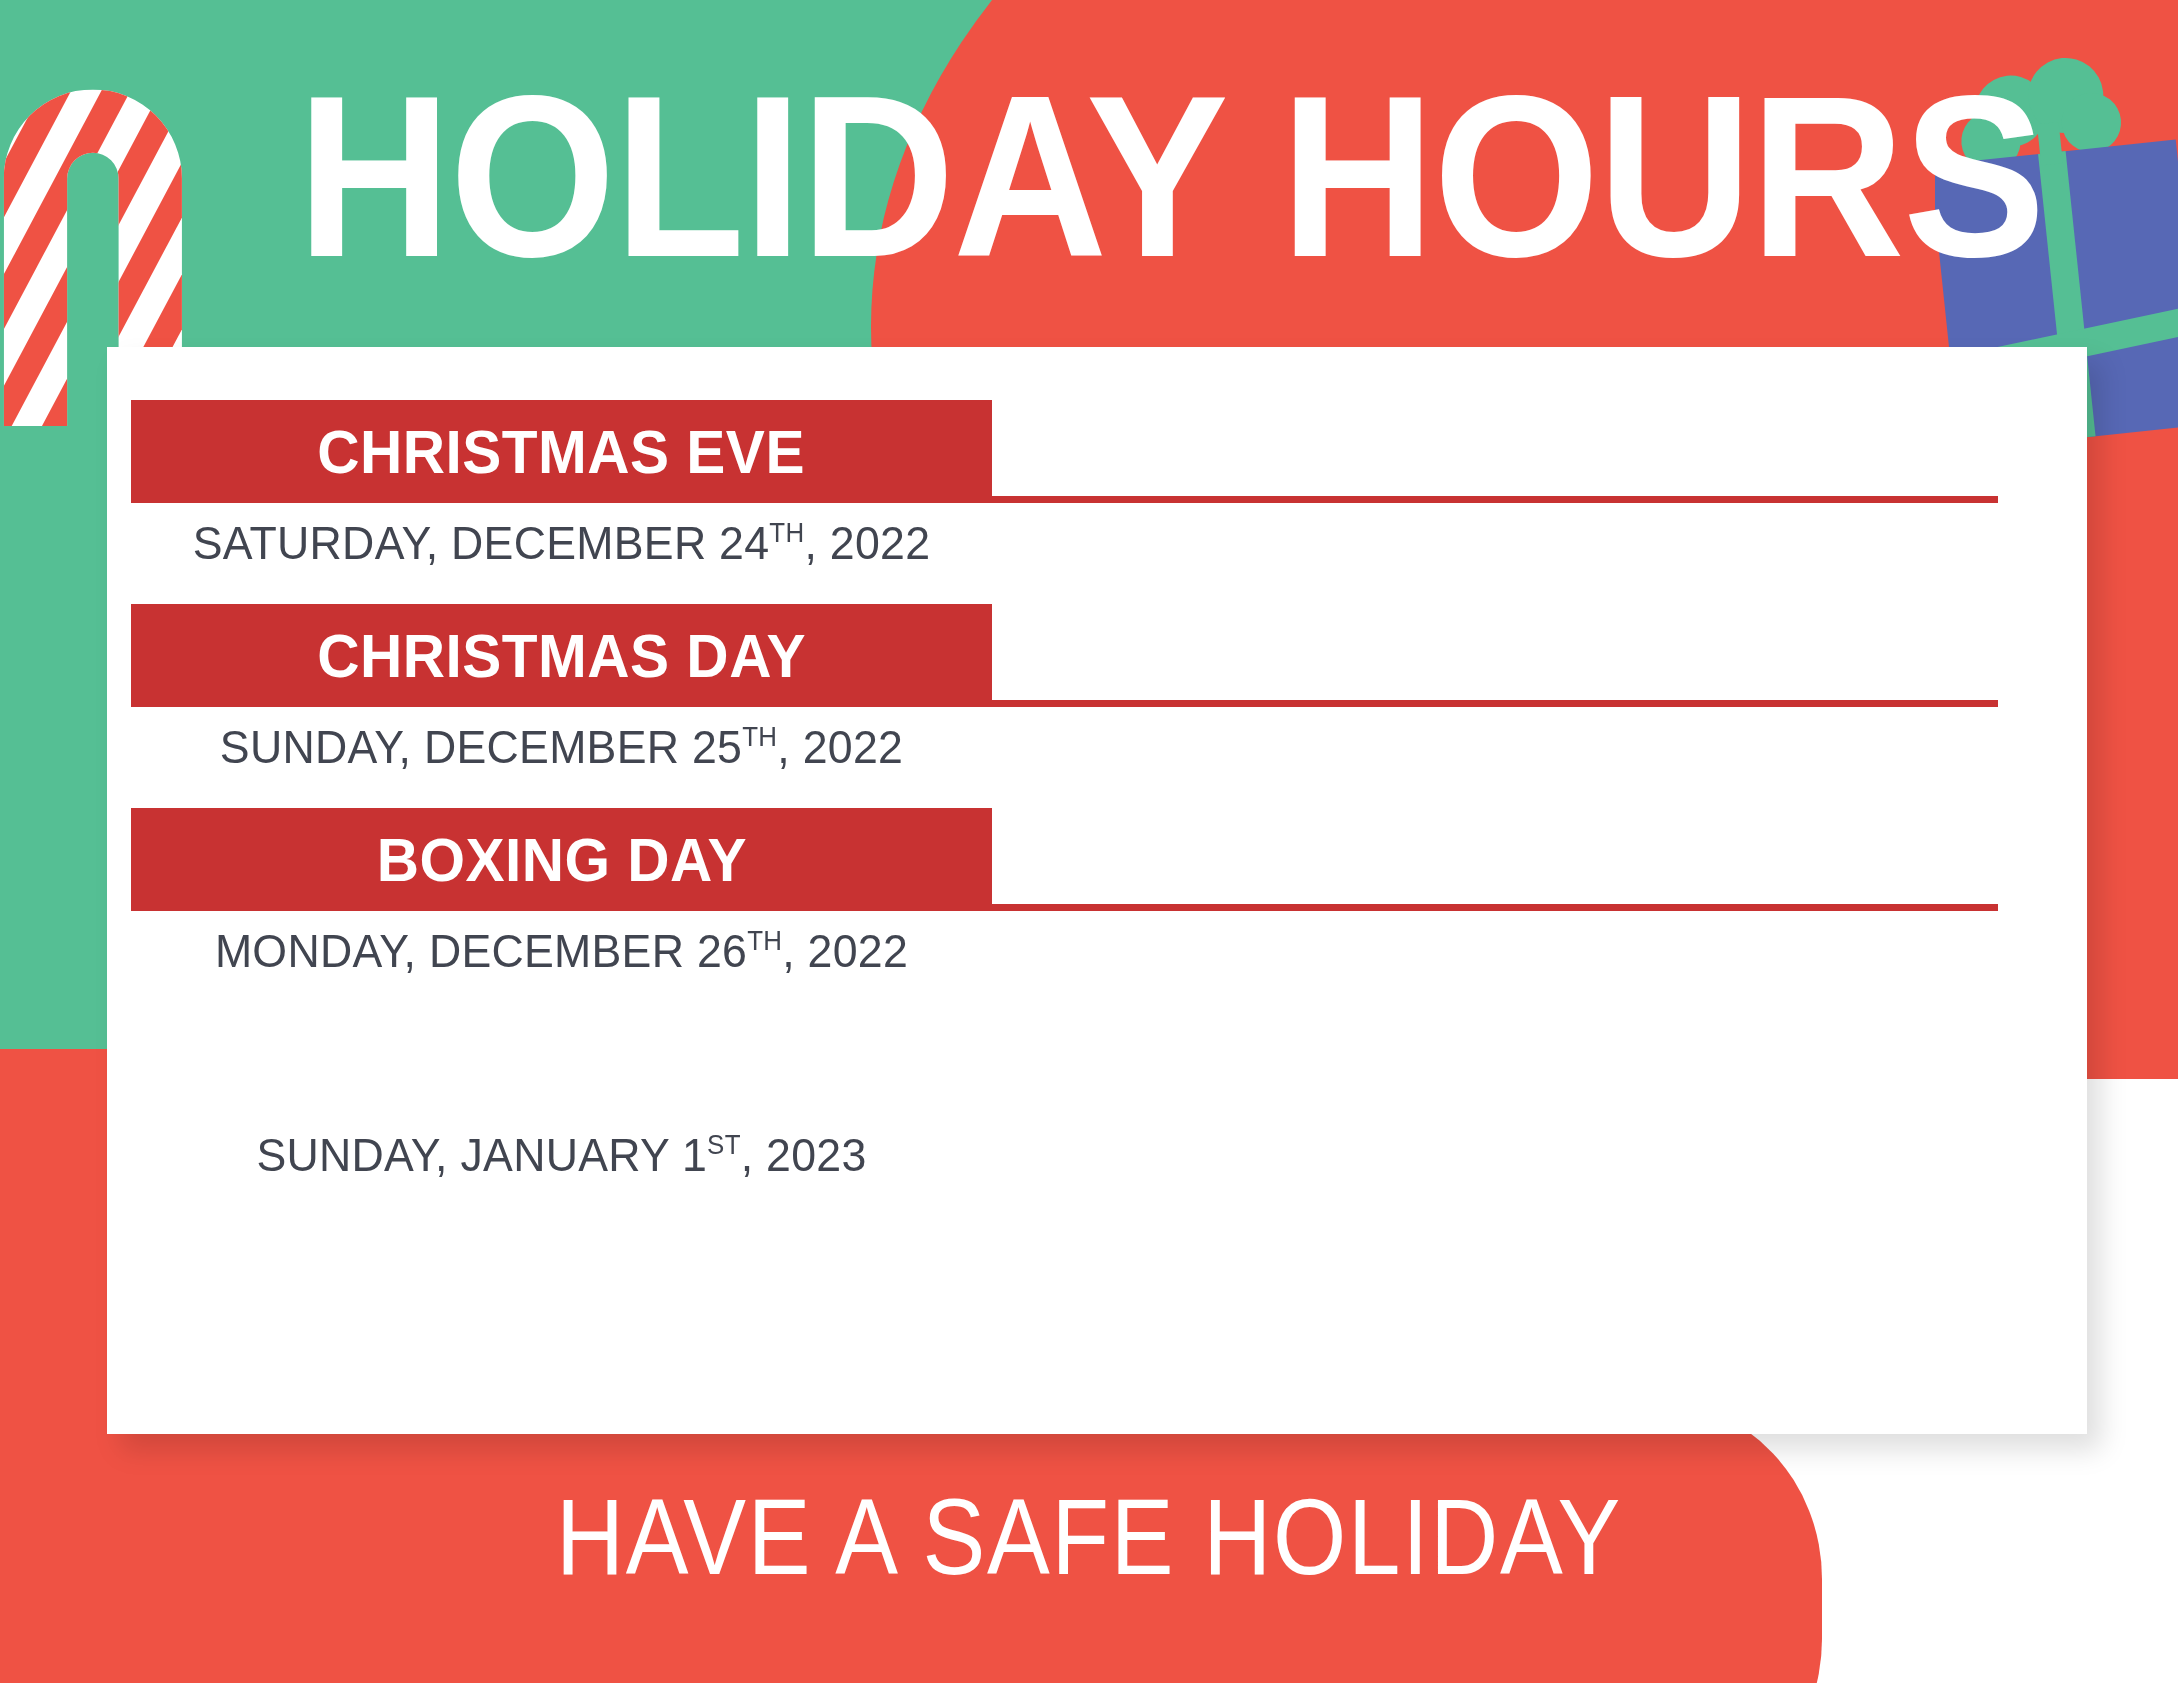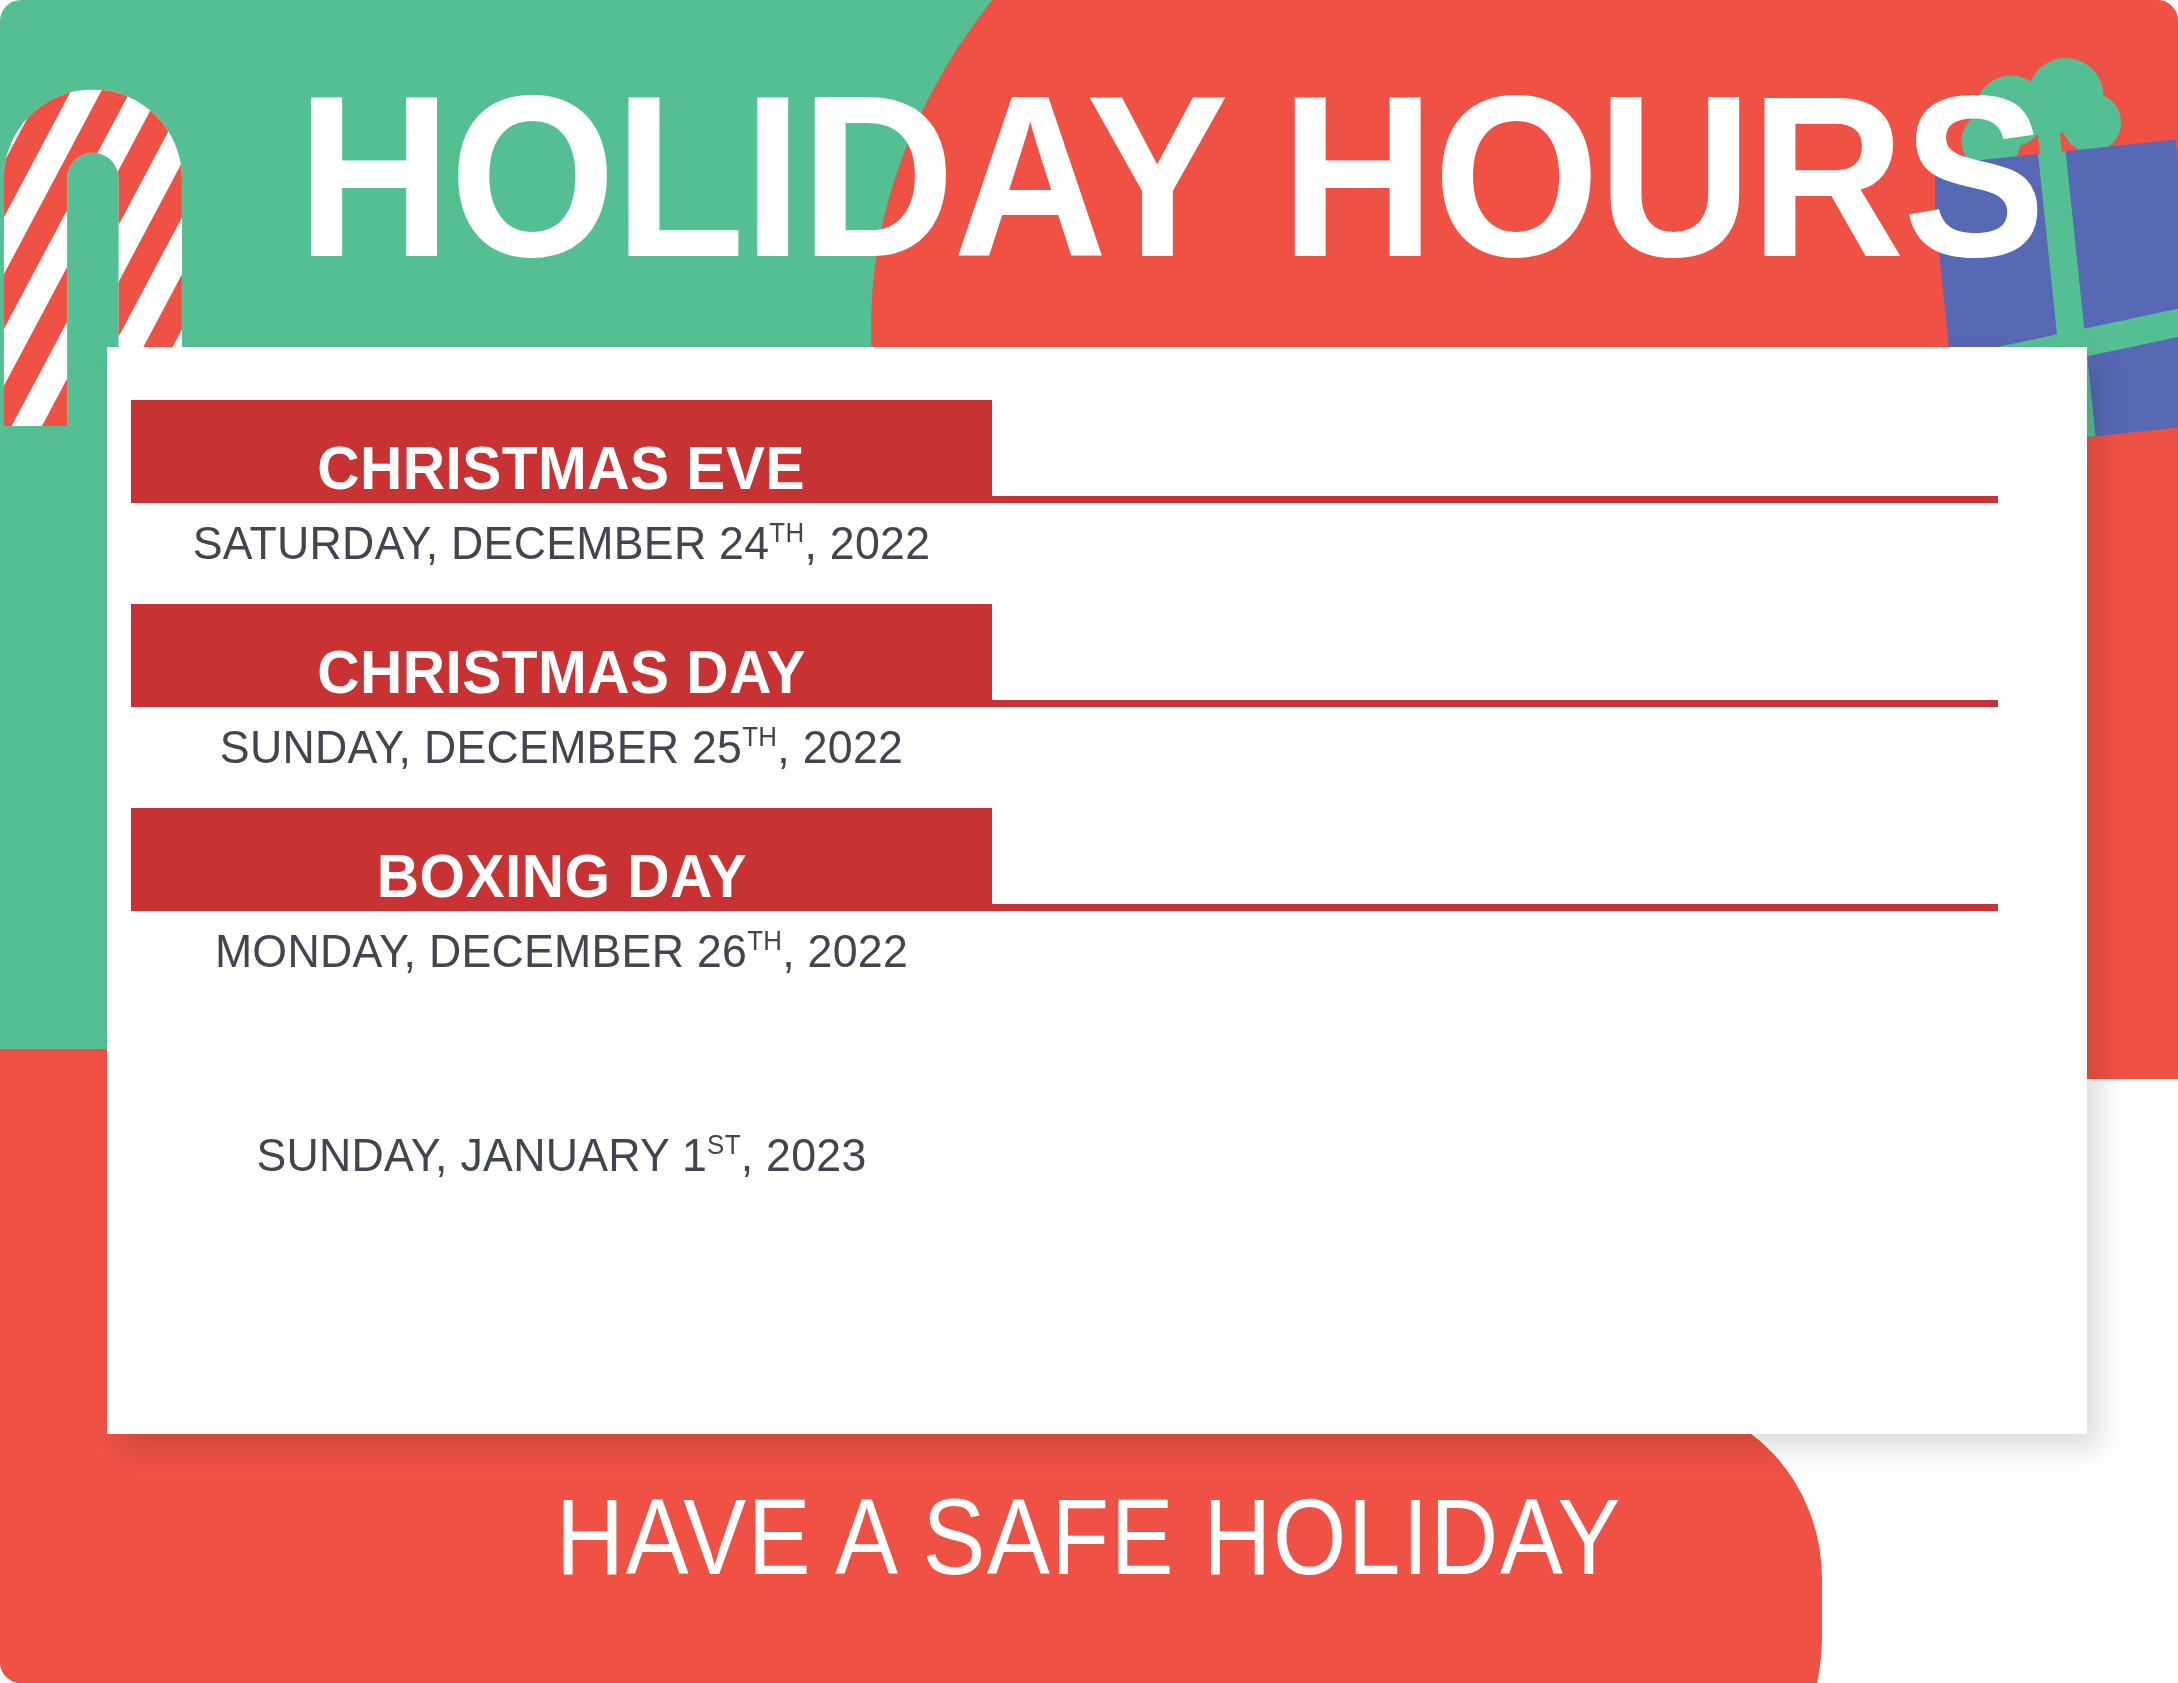--- a/index.html
+++ b/index.html
@@ -10,21 +10,20 @@
   body {
     font-family: "Liberation Sans", sans-serif;
   }
 
   #poster {
     position: relative;
     width: 2178px;
     height: 1683px;
     overflow: hidden;
     background: #ffffff;
-    border-radius: 21px;
   }
 
   
   .bg-green {
     position: absolute;
     left: 0; top: 0;
     width: 1089px;
     height: 1064px;
     background: #55BF94;
   }
@@ -143,21 +142,21 @@
     background: #C83232;
   }
   .bar {
     position: absolute;
     left: 24px;
     top: 0;
     width: 861px;
     height: 103px;
     background: #C83232;
     display: flex;
-    align-items: flex-end;
+    align-items: center;
     justify-content: center;
   }
   .bar-label {
     color: #ffffff;
     font-size: 61px;
     font-weight: bold;
     letter-spacing: 0.5px;
     transform: scaleX(0.96);
     white-space: nowrap;
   }

